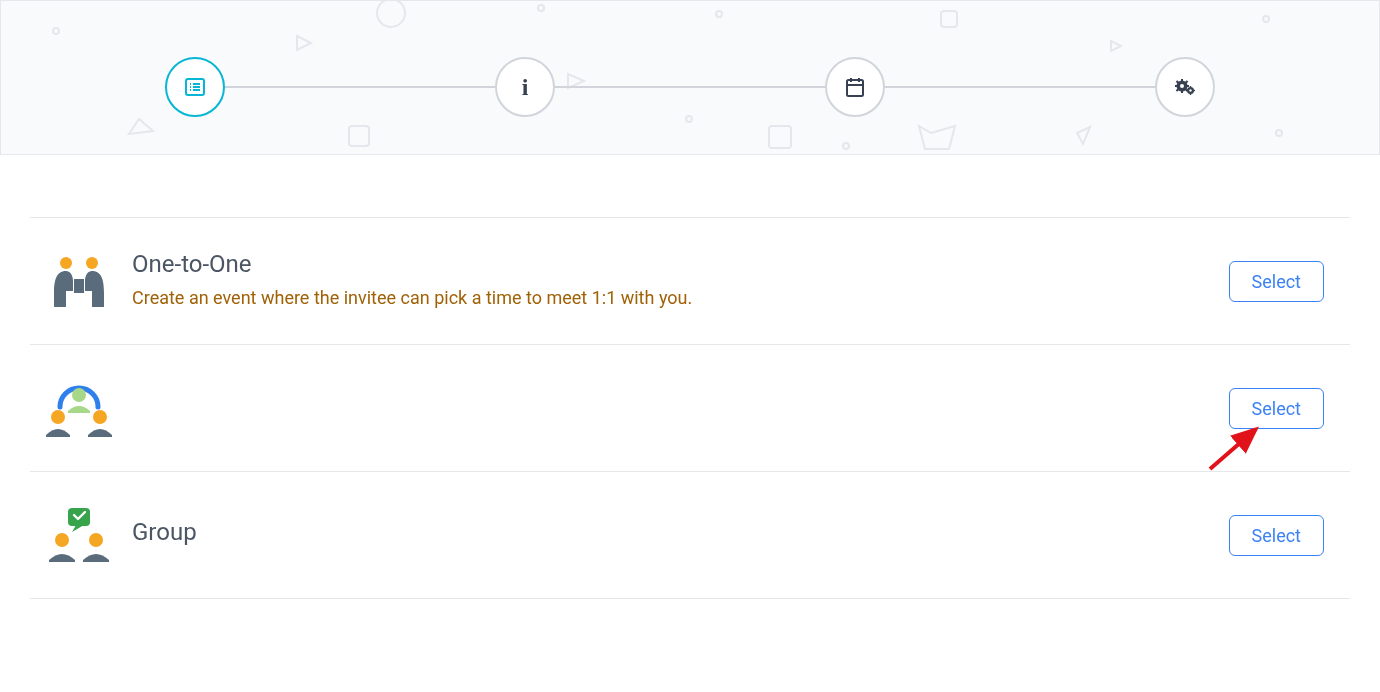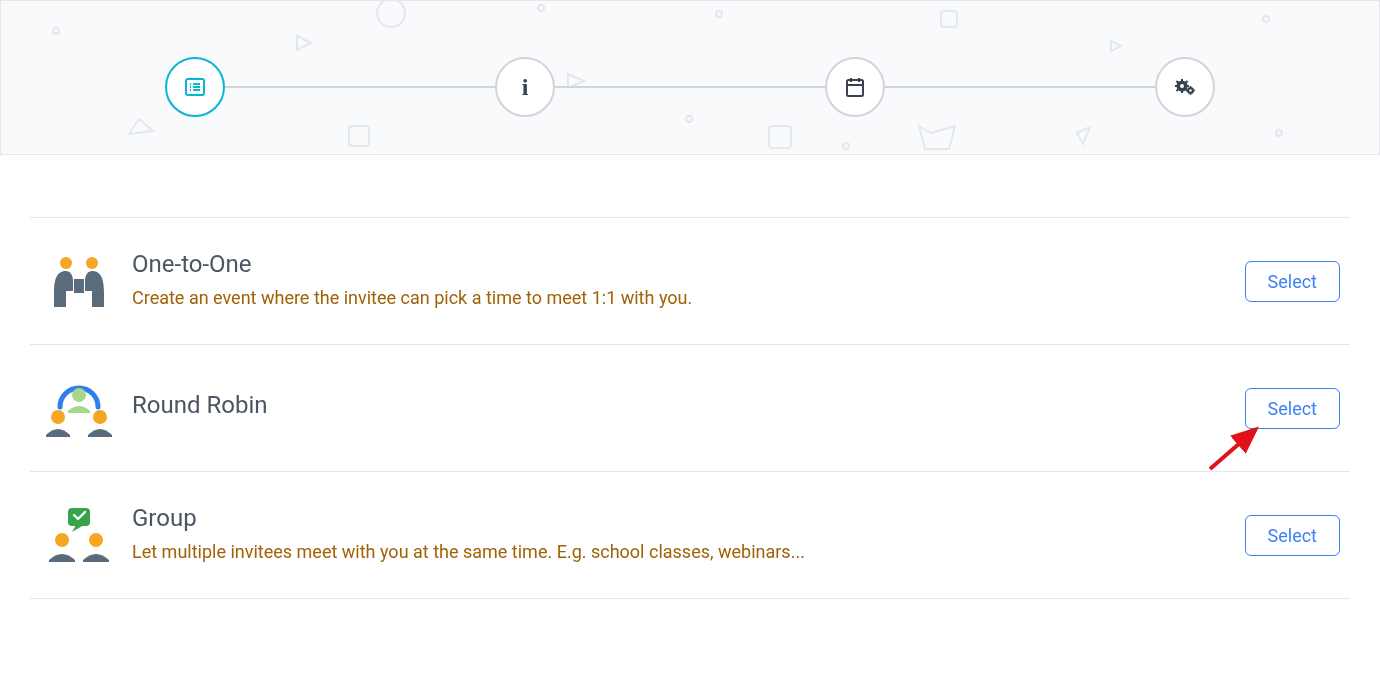--- a/index.html
+++ b/index.html
@@ -95,21 +95,21 @@
   .select-btn {
     border: 1.5px solid #3b82f6;
     color: #3b82f6;
     background: #fff;
     border-radius: 6px;
     font-size: 18px;
     padding: 9px 22px;
     cursor: pointer;
     font-family: inherit;
     flex-shrink: 0;
-    margin-right: 10px;
+    margin-right: 26px;
   }
 
   .annotation-arrow {
     position: absolute;
     width: 60px;
     height: 50px;
     pointer-events: none;
   }
 
   .spacer-top { height: 62px; }
@@ -217,21 +217,20 @@
         <path d="M 16 30 A 19 19 0 0 1 54 30" stroke="#2f80ed" stroke-width="5" fill="none" stroke-linecap="round"></path>
         <circle cx="35" cy="18" r="7" fill="#a7d88a"></circle>
         <path d="M24 34 Q35 24 46 34 L46 36 L24 36 Z" fill="#a7d88a"></path>
         <circle cx="14" cy="40" r="7" fill="#f5a623"></circle>
         <path d="M2 58 Q14 46 26 58 L26 60 L2 60 Z" fill="#5a6b7b"></path>
         <circle cx="56" cy="40" r="7" fill="#f5a623"></circle>
         <path d="M44 58 Q56 46 68 58 L68 60 L44 60 Z" fill="#5a6b7b"></path>
       </svg>
     </div>
     <div class="option-text">
-      <div class="option-title">Round Robin</div>
     </div>
     <button class="select-btn">Select</button>
     <svg class="annotation-arrow" style="right:84px; top:78px;" viewBox="0 0 60 50">
       <defs>
         <marker id="ah" markerWidth="8" markerHeight="8" refX="6" refY="3" orient="auto">
           <path d="M0,0 L7,3 L0,6 Z" fill="#e1121a"></path>
         </marker>
       </defs>
       <line x1="4" y1="46" x2="50" y2="6" stroke="#e1121a" stroke-width="4" marker-end="url(#ah)"></line>
     </svg>
@@ -244,18 +243,17 @@
         <path d="M32 19 L28 26 L40 19 Z" fill="#37a34a"></path>
         <path d="M30 9 L34 13 L41 6" stroke="#fff" stroke-width="2.4" fill="none" stroke-linecap="round" stroke-linejoin="round"></path>
         <circle cx="18" cy="34" r="7" fill="#f5a623"></circle>
         <path d="M5 54 Q18 42 31 54 L31 56 L5 56 Z" fill="#5a6b7b"></path>
         <circle cx="52" cy="34" r="7" fill="#f5a623"></circle>
         <path d="M39 54 Q52 42 65 54 L65 56 L39 56 Z" fill="#5a6b7b"></path>
       </svg>
     </div>
     <div class="option-text">
       <div class="option-title">Group</div>
-      <div class="option-desc">Let multiple invitees meet with you at the same time. E.g. school classes, webinars...</div>
     </div>
     <button class="select-btn">Select</button>
   </div>
 
 </div>
 
 </body></html>

